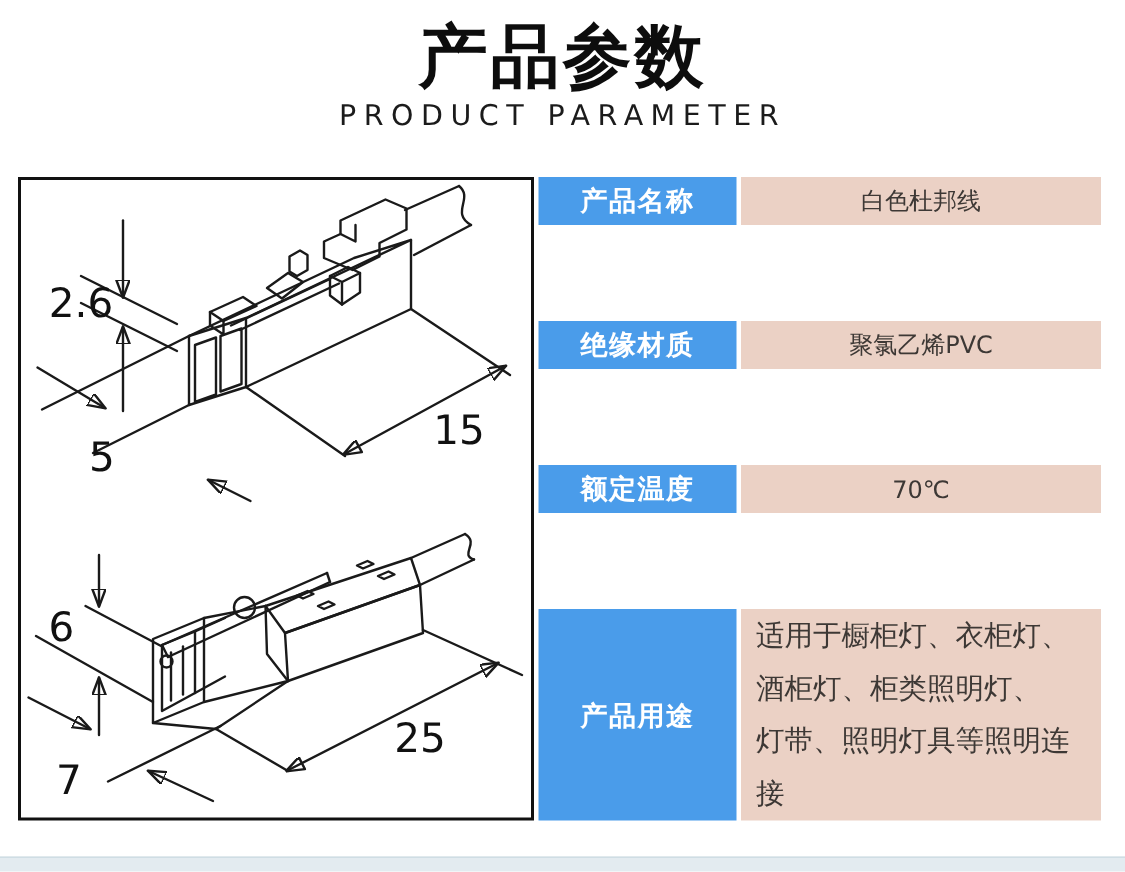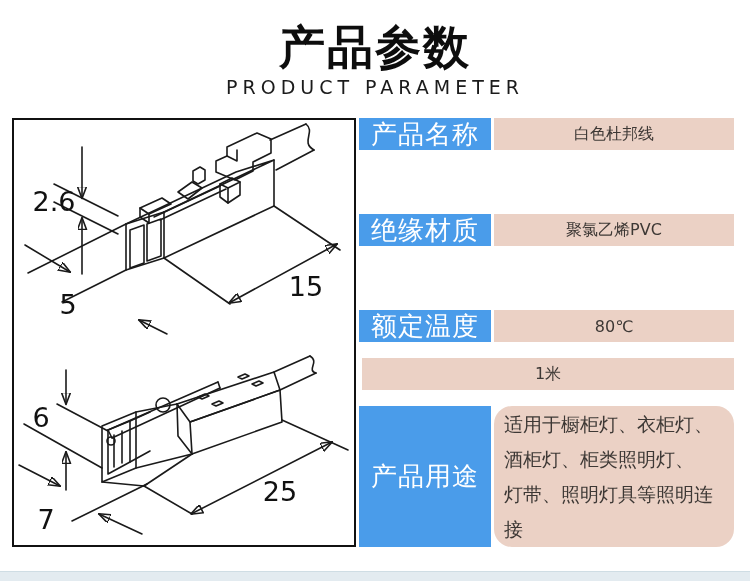--- a/index.html
+++ b/index.html
@@ -2,21 +2,21 @@
 <html style="--accent: #4a9cea; --valuebg: #ebd1c5; --strip: #e3ebf0;"><head>
 <meta charset="utf-8">
 <style>
   html,body{margin:0;padding:0;}
   body{
     width:750px;height:581px;position:relative;overflow:hidden;
     background:#ffffff;
     font-family:"DejaVu Sans","Liberation Sans",sans-serif;
   }
   
-  .header{position:absolute;top:10px;left:0;width:750px;text-align:center;}
+  .header{position:absolute;top:0;left:0;width:750px;text-align:center;}
   .title{
     margin:0;padding-top:12px;
     font-size:46px;font-weight:900;letter-spacing:2px;
     color:#0d0d0d;line-height:1.1;
   }
   .subtitle{
     margin-top:3px;
     font-size:19px;font-weight:500;letter-spacing:5px;
     color:#1b1b1b;
   }
@@ -30,34 +30,33 @@
   .param-table{
     width:375px;height:429px;margin-left:3px;
     display:flex;flex-direction:column;
   }
   .param-row{display:flex;height:32px;margin-bottom:16px;}
   .param-row.tall{flex:1;height:auto;margin-bottom:0;}
   .cell-label{
     width:132px;flex:0 0 132px;
     background:var(--accent,#4a9cea);color:#ffffff;
     display:flex;align-items:center;justify-content:center;
-    font-size:26px;font-weight:400;letter-spacing:1px;white-space:nowrap;
+    font-size:18px;font-weight:700;letter-spacing:1px;white-space:nowrap;
   }
   .cell-value{
     flex:1;margin-left:3px;
     background:var(--valuebg,#ebd1c5);color:#3d3835;
     display:flex;align-items:center;justify-content:center;
     font-size:16px;white-space:nowrap;overflow:hidden;
   }
   .param-row.tall .cell-value{
     font-size:19px;line-height:35px;
     justify-content:flex-start;text-align:left;
     padding:0 8px 0 10px;
     white-space:pre-line;
-    border-radius:18px;
   }
   
   .bottom-strip{
     position:absolute;left:0;top:571px;width:750px;height:10px;
     background:var(--strip,#e3ebf0);border-top:1px solid #cfdde4;
     box-sizing:border-box;
   }
   
   .lineart{display:block;}
   .lineart path,.lineart line,.lineart circle{
@@ -198,24 +197,23 @@
       <div class="param-row">
       </div>
       <div class="param-row">
         <div class="cell-label">绝缘材质</div>
         <div class="cell-value">聚氯乙烯PVC</div>
       </div>
       <div class="param-row">
       </div>
       <div class="param-row">
         <div class="cell-label">额定温度</div>
-        <div class="cell-value">80℃</div>
-      </div>
-      <div class="param-row">
-        <div class="cell-value">1米</div>
+        <div class="cell-value">70℃</div>
+      </div>
+      <div class="param-row">
       </div>
       <div class="param-row tall">
         <div class="cell-label">产品用途</div>
         <div class="cell-value">适用于橱柜灯、衣柜灯、
 酒柜灯、柜类照明灯、
 灯带、照明灯具等照明连接</div>
       </div>
     </section>
 
 </main>

